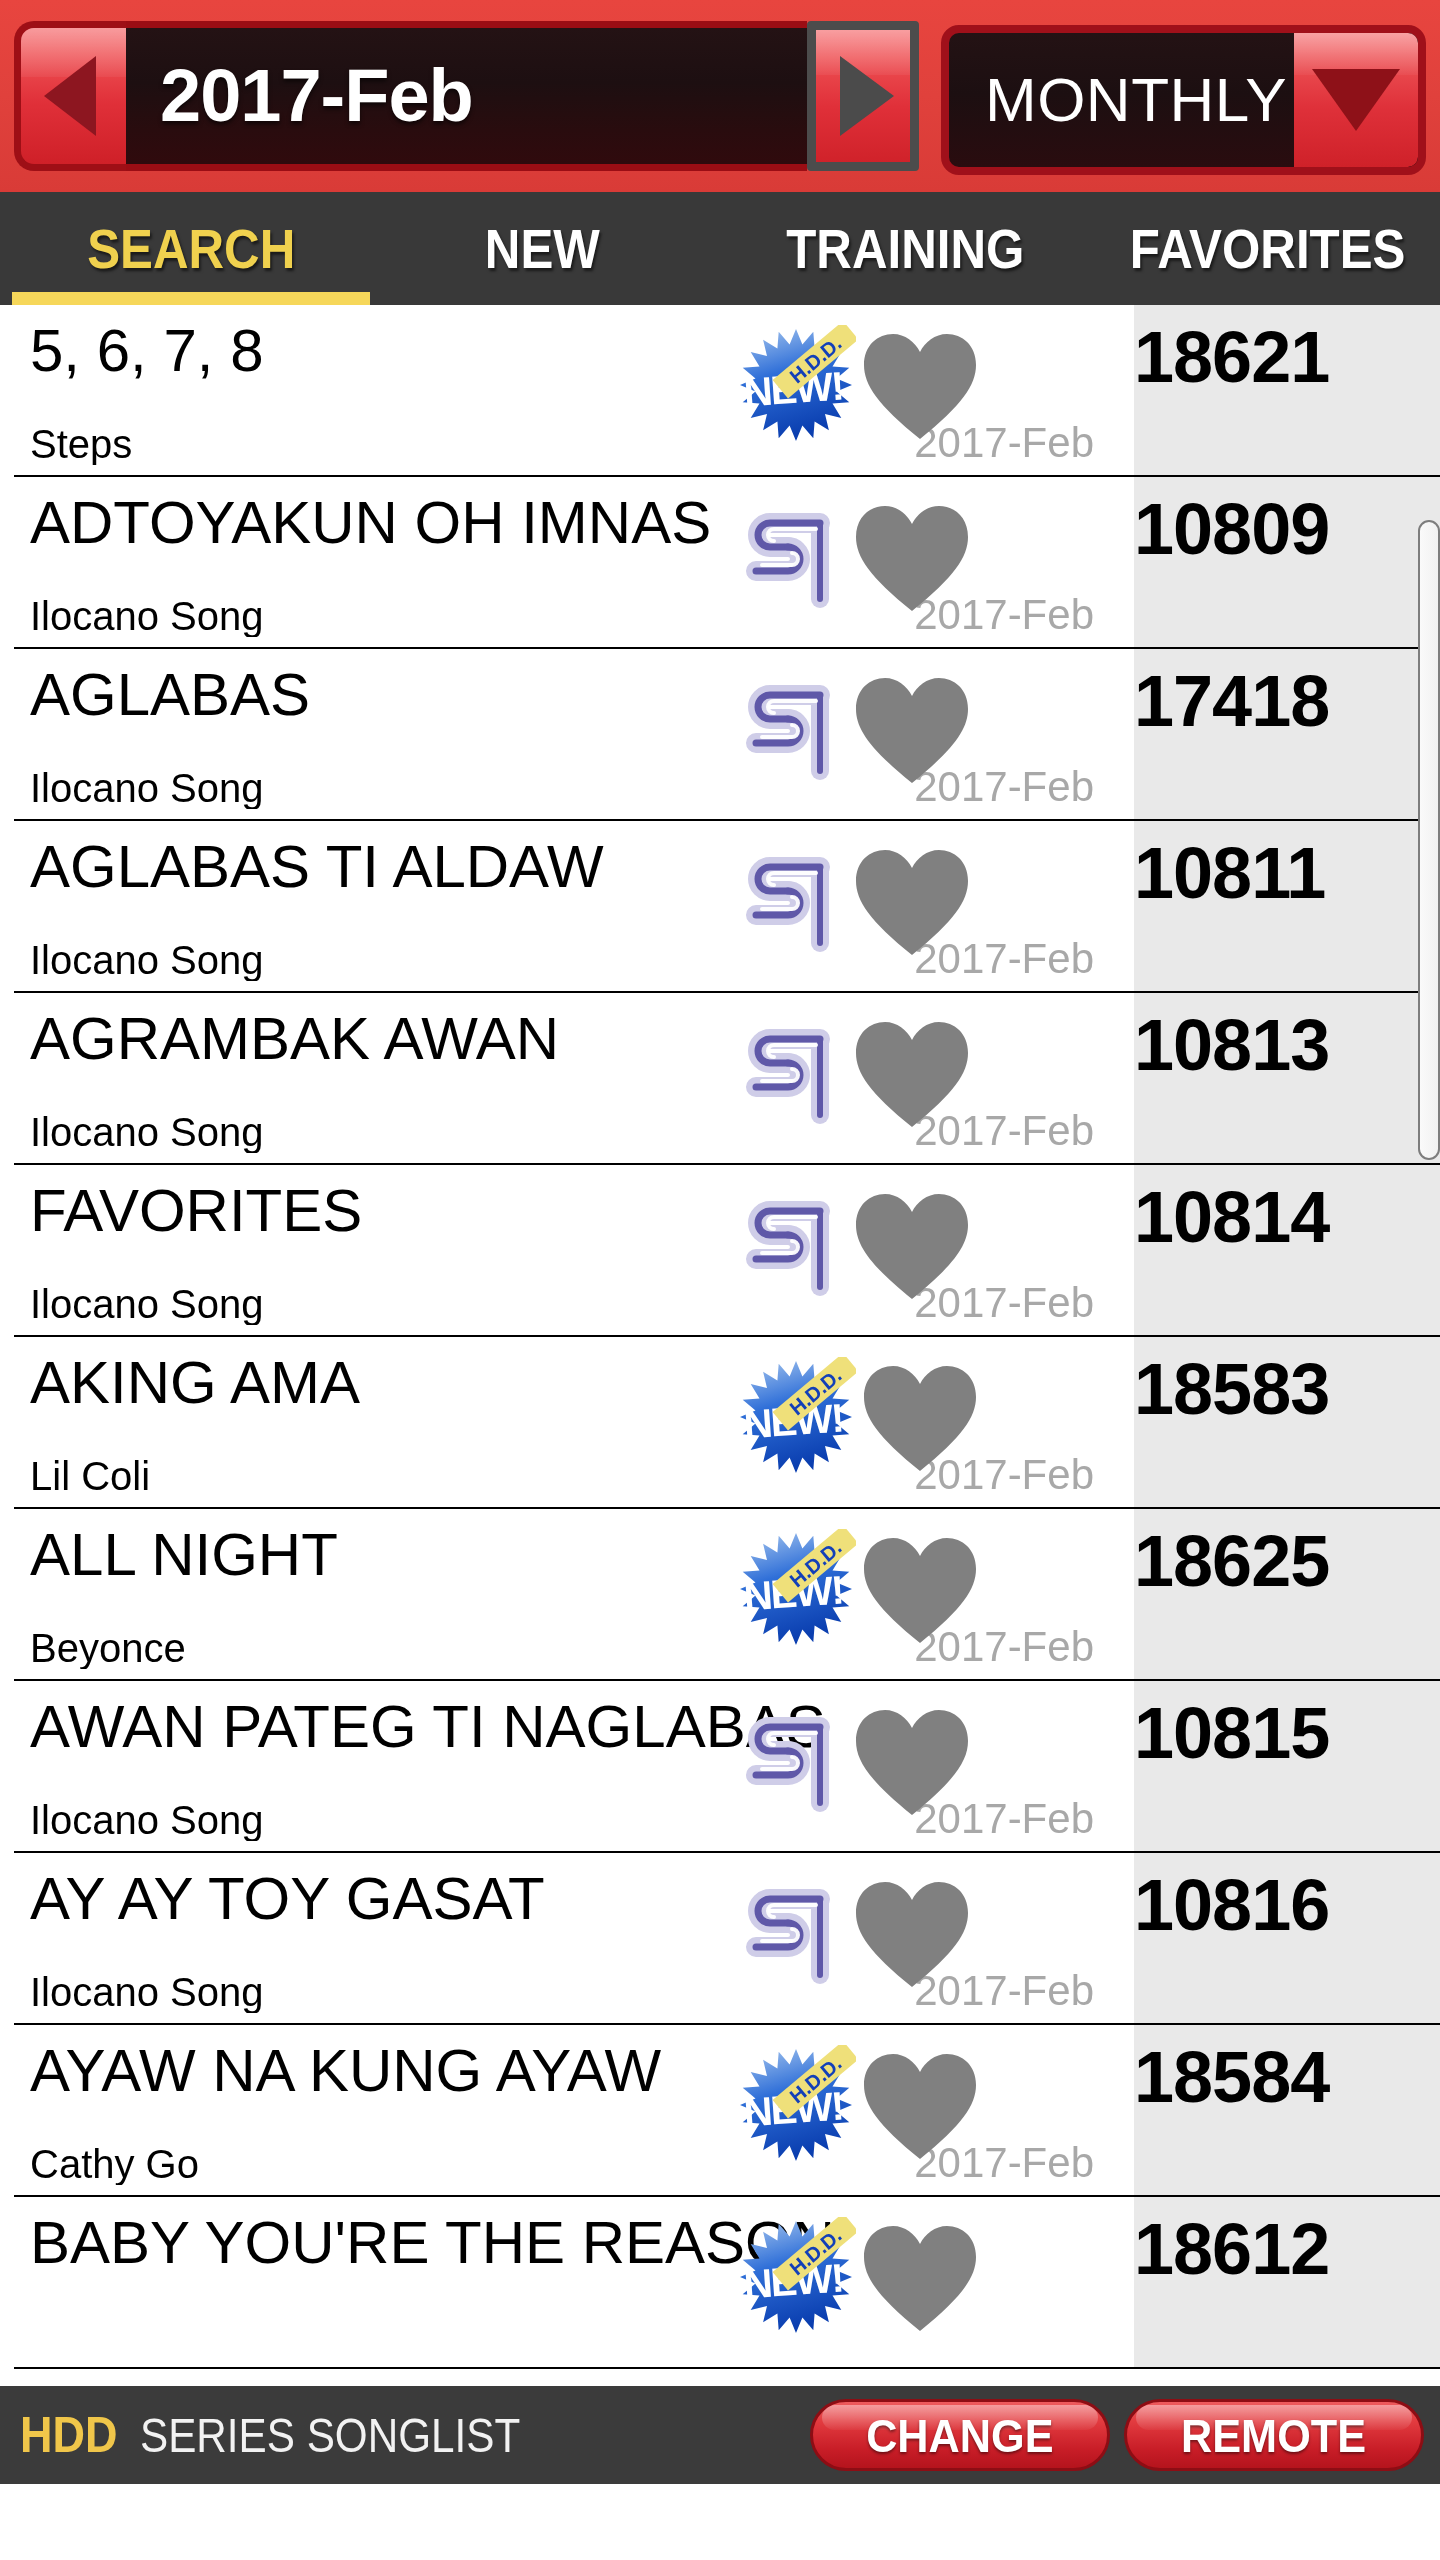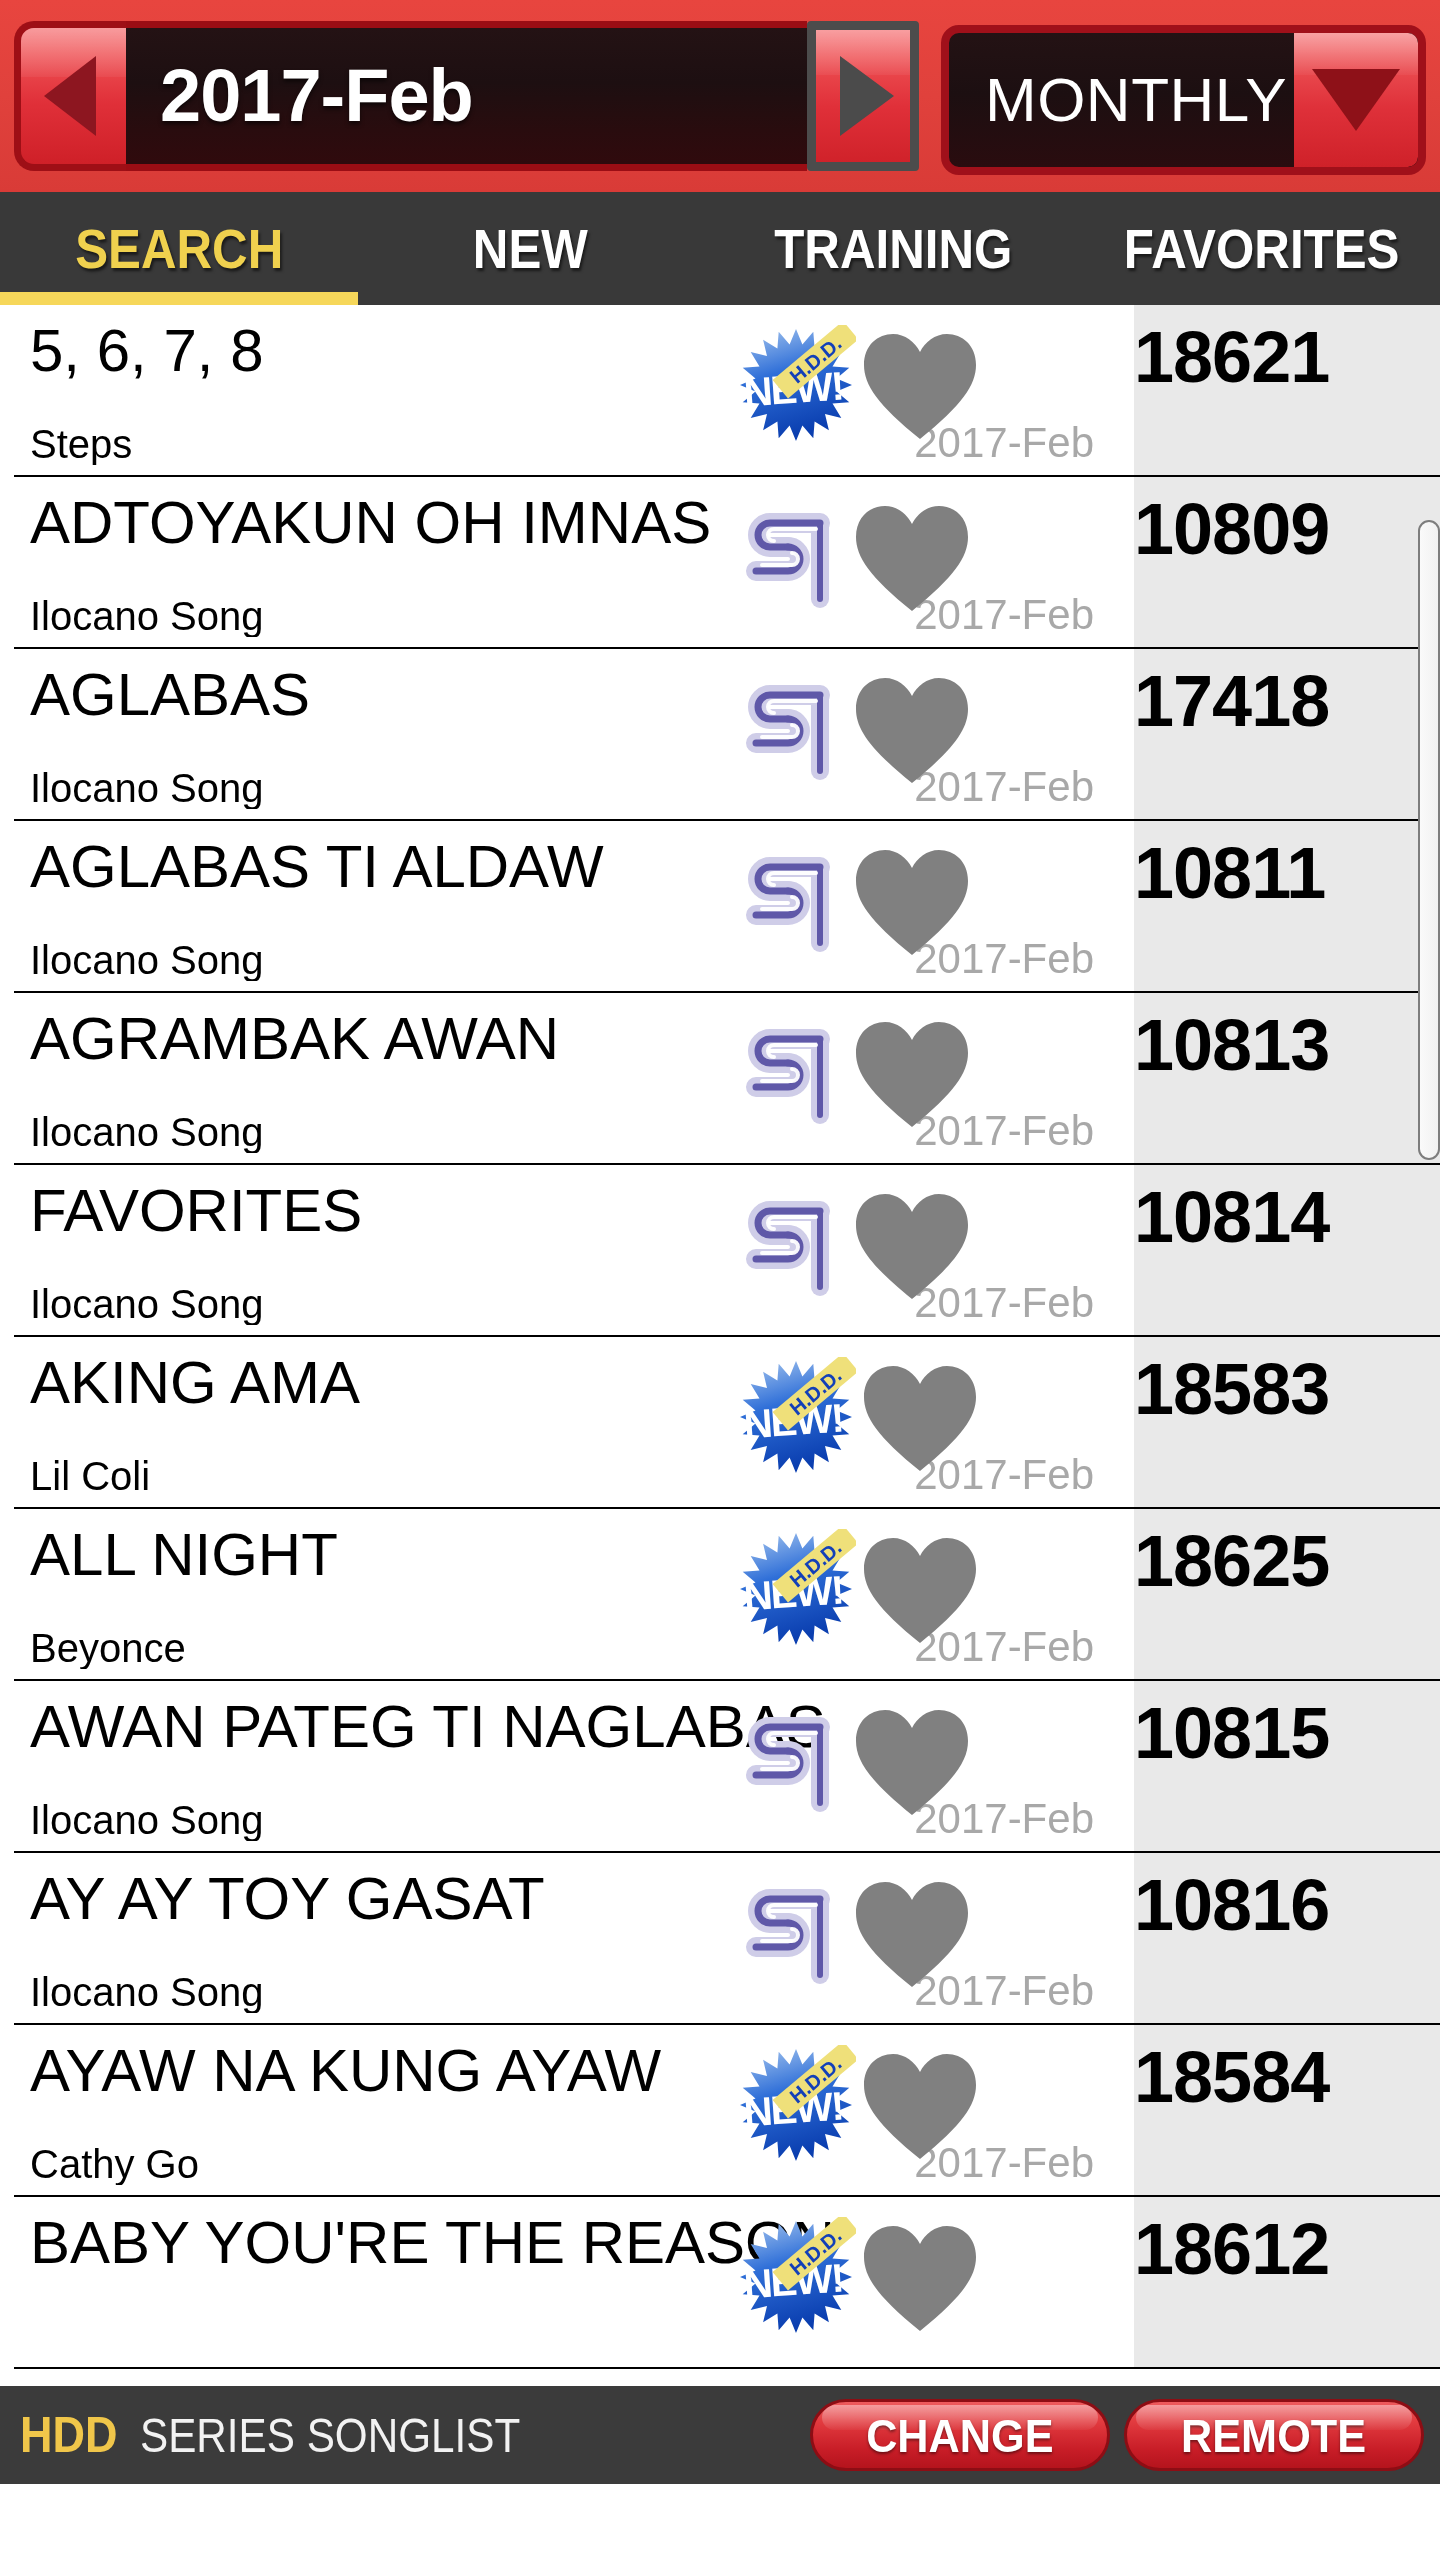--- a/index.html
+++ b/index.html
@@ -121,20 +121,21 @@
     border-left:44px solid transparent;border-right:44px solid transparent;
     border-top:62px solid #8e1118;
   }
 
   
   .tabs{
     height:113px;flex:0 0 113px;
     background:#393939;
     display:flex;align-items:stretch;
     position:relative;
+    padding-left:12px;
   }
   .tab{
     display:flex;align-items:center;justify-content:center;
     position:relative;
     box-sizing:border-box;
     cursor:pointer;
   }
   .tab-label{
     font-size:56px;font-weight:bold;
     font-stretch:condensed;

